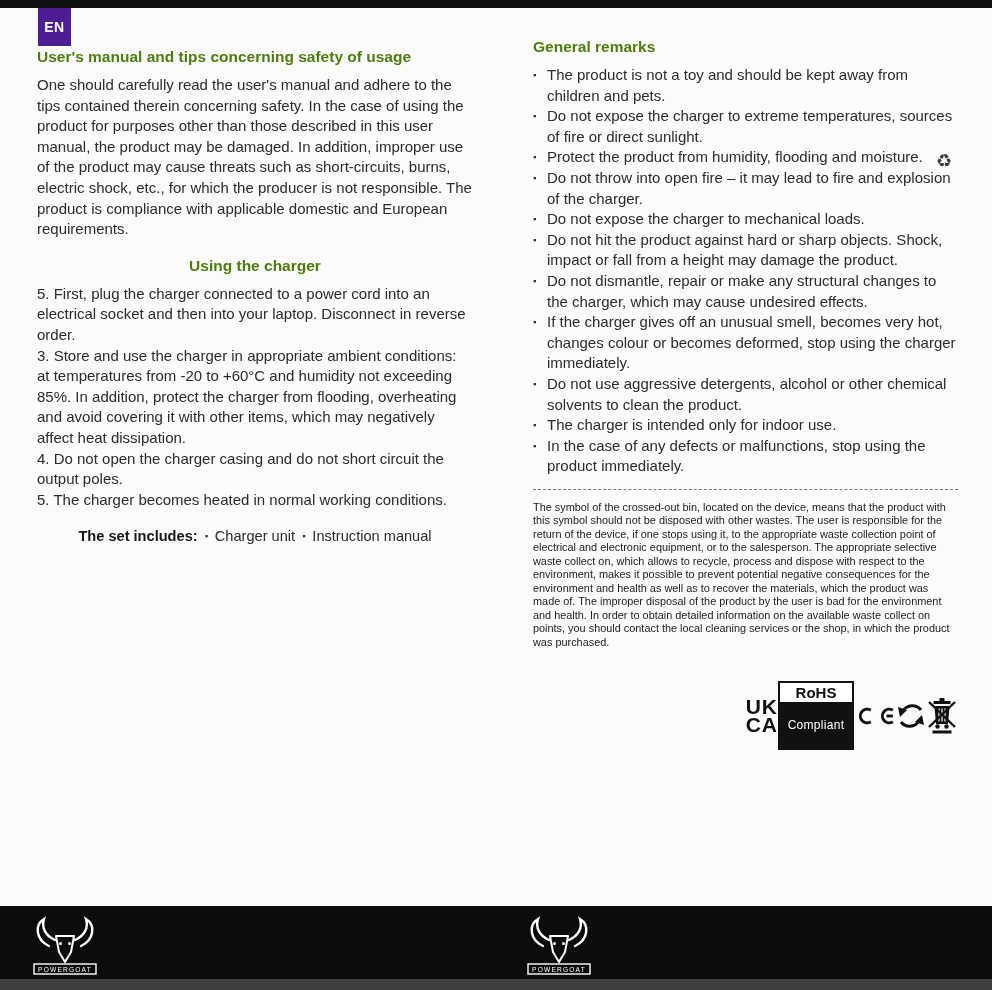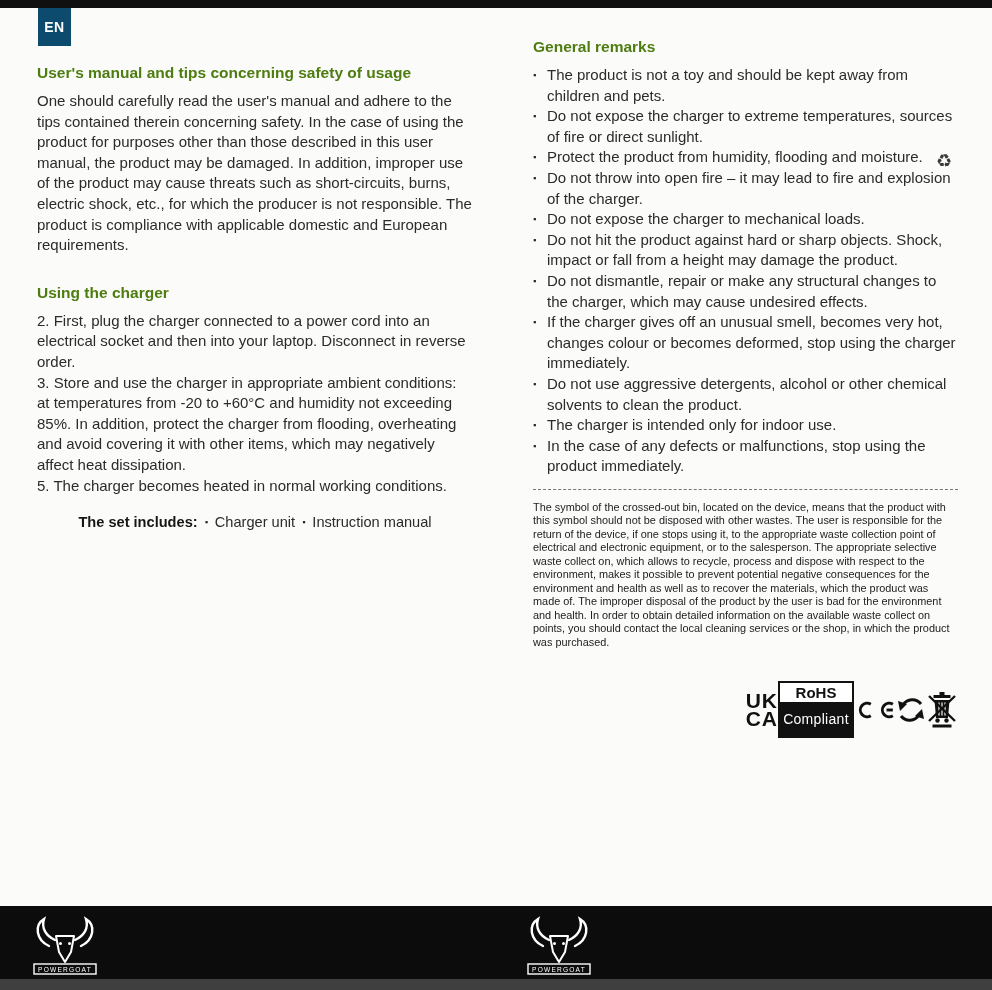--- a/index.html
+++ b/index.html
@@ -9,46 +9,46 @@
     background:#d9d9d9;
     color:var(--ink, #2b2b2b);
   }
   .page {
     position:relative; width:992px; height:990px;
     background:var(--page_bg, #fbfbfa); overflow:hidden;
   }
   .top-bar { position:absolute; top:0; left:0; width:100%; height:8px; background:#101010; }
   .en-badge {
     position:absolute; top:8px; left:38px; width:33px; height:38px;
-    background:#0c4a6e; color:#fff; font-weight:bold; font-size:14px;
+    background:#4c1d95; color:#fff; font-weight:bold; font-size:14px;
     display:flex; align-items:center; justify-content:center; letter-spacing:0.5px;
   }
-  .col-left { position:absolute; left:37px; top:64px; width:436px; }
+  .col-left { position:absolute; left:37px; top:48px; width:436px; }
   .col-right { position:absolute; left:533px; top:38px; width:425px; }
   h2 { font-size:15.5px; font-weight:700; color:#4d7c0f; margin-bottom:9px; }
   .para, .item { font-size:15px; line-height:20.6px; color:#2b2b2b; }
-  .section-gap { margin-top:28px; }
+  .section-gap { margin-top:17px;text-align:center; }
   .items { margin-bottom:0; }
   .bullet-list { list-style:none; }
   .bullet-item { display:flex; font-size:15px; line-height:20.6px; }
   .bullet { flex:0 0 14px; font-size:9px; line-height:20.6px; color:#222; }
   .bullet-text { flex:1; }
   .diagram-wrap { margin:8px 0 0 38px; }
   .diagram-label { font-size:11px; fill:#333; }
   .set-includes { display:flex; align-items:baseline; gap:7px; margin-top:18px; font-size:14.6px;justify-content:center; }
   .set-includes .lbl { font-weight:700; color:#161616; }
   .set-bullet { font-size:9px; position:relative; top:-2px; color:#222; }
   .dashed-divider { border-top:1.6px dashed #767676; margin:12px 0 11px 0; }
   .disposal-heading { font-size:11.6px; font-weight:700; color:#161616; margin-bottom:7px; }
   .disposal-text { font-size:10.9px; line-height:13.5px; color:#222; }
   .cert-row { display:flex; align-items:center; justify-content:flex-end; margin-top:32px; }
   .ukca { font-weight:700; font-size:21px; line-height:18px; letter-spacing:1px; color:#111; text-align:left; }
   .rohs-badge { border:2.5px solid #111; width:76px; text-align:center; background:#fff; }
   .rohs-top { font-weight:700; font-size:15px; color:#111; padding:1px 0; display:block; }
-  .rohs-bottom { background:#111; color:#fff; font-size:14px; padding:9px 0; display:block; letter-spacing:0.3px; }
+  .rohs-bottom { background:#111; color:#fff; font-size:12px; padding:16px 0; display:block; letter-spacing:0.3px; }
   .small-recycle { position:absolute; left:936px; top:150px; font-size:18px; color:#3a3a3a; }
   .footer { position:absolute; left:0; top:906px; width:992px; height:84px; background:var(--band_bg, #0c0c0c); }
   .footer-strip { position:absolute; bottom:0; left:0; width:100%; height:11px; background:#3f3f3f; }
   .goat-logo { position:absolute; top:9px; }
   .goat-logo.left { left:30px; }
   .goat-logo.center { left:524px; }
 </style>
 </head>
 <body>
 
@@ -58,22 +58,23 @@
   <div class="en-badge">EN</div>
 
   <span class="small-recycle">♻</span>
 
   <div class="col-left">
     <h2>User's manual and tips concerning safety of usage</h2>
     <p class="para">One should carefully read the user's manual and adhere to the tips contained therein concerning safety. In the case of using the product for purposes other than those described in this user manual, the product may be damaged. In addition, improper use of the product may cause threats such as short-circuits, burns, electric shock, etc., for which the producer is not responsible. The product is compliance with applicable domestic and European requirements.</p>
 
     <h2 class="section-gap">Using the charger</h2>
     <div class="items">
-      <p class="item">2. First, plug the charger connected to a power cord into an electrical socket and then into your laptop. Disconnect in reverse order.</p>
+      <p class="item">5. First, plug the charger connected to a power cord into an electrical socket and then into your laptop. Disconnect in reverse order.</p>
       <p class="item">3. Store and use the charger in appropriate ambient conditions: at temperatures from -20 to +60°C and humidity not exceeding 85%. In addition, protect the charger from flooding, overheating and avoid covering it with other items, which may negatively affect heat dissipation.</p>
+      <p class="item">4. Do not open the charger casing and do not short circuit the output poles.</p>
       <p class="item">5. The charger becomes heated in normal working conditions.</p>
     </div>
 
 
 
     <div class="set-includes">
       <span class="lbl">The set includes:</span>
       <span class="set-bullet">▪</span>
       <span>Charger unit</span>
       <span class="set-bullet">▪</span>

